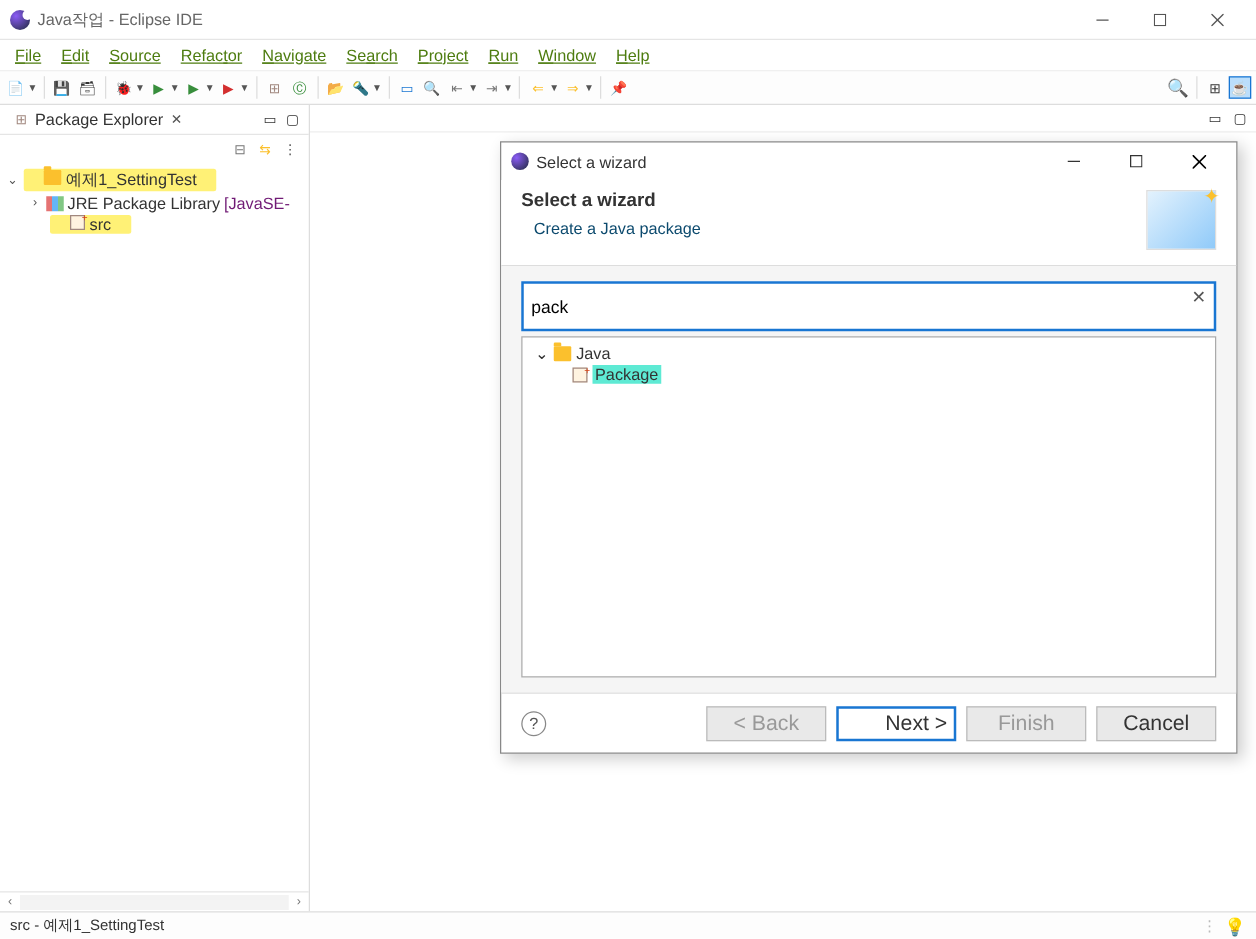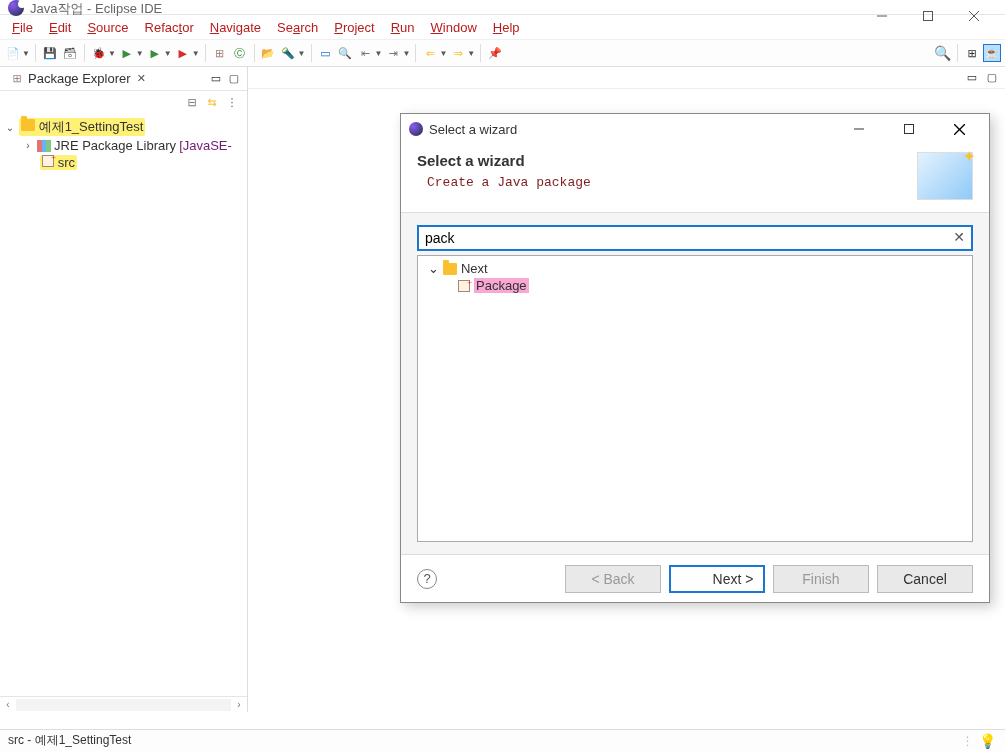--- a/index.html
+++ b/index.html
@@ -1,50 +1,50 @@
 <!DOCTYPE html>
 <html><head>
 <meta charset="utf-8">
 <style>
 * { box-sizing: border-box; margin: 0; padding: 0; font-family: "Segoe UI", Tahoma, sans-serif; }
 body { background: #fff; width: 1005px; height: 751px; overflow: hidden; position: relative; font-size: 13px; color: #333; }
 
 
-.titlebar { height: 15px; display: flex; align-items: flex-start; padding: 0 8px; border-bottom: 1px solid #e5e5e5; }
+.titlebar { height: 32px; display: flex; align-items: center; padding: 0 8px; border-bottom: 1px solid #e5e5e5; }
 .titlebar .eclipse-icon { width: 16px; height: 16px; border-radius: 50%; background: radial-gradient(circle at 30% 30%, #8b5cf6, #1e293b); margin-right: 6px; position:relative; }
 .titlebar .eclipse-icon::after { content:""; position:absolute; right:-2px; top:0; width:8px; height:8px; border-radius:50%; background:#fff; }
 .titlebar-title { color: #666; font-size: 13px; }
 .titlebar-spacer { flex: 1; }
 .winbtn { width: 46px; height: 32px; display: flex; align-items: center; justify-content: center; color: #444; }
 .winbtn svg { width: 10px; height: 10px; }
 
 
 .menubar { height: 24px; display: flex; align-items: center; padding: 0 4px; gap: 0; }
-.menubar-item { padding: 2px 8px; font-size: 13px; color: #b91c1c; }
+.menubar-item { padding: 2px 8px; font-size: 13px; color: #4d7c0f; text-decoration: underline; }
 .menubar-item u { text-decoration: underline; }
 
 
 .toolbar { height: 28px; border-top: 1px solid #f0f0f0; border-bottom: 1px solid #ddd; display: flex; align-items: center; padding: 0 4px; gap: 2px; background:#fdfdfd; }
 .toolbar .tb { width: 18px; height: 18px; display:inline-flex; align-items:center; justify-content:center; font-size:11px; }
 .toolbar .sep { width: 1px; height: 18px; background: #ddd; margin: 0 3px; }
 .toolbar .drop { font-size:8px; color:#555; margin-left:-2px; }
 .toolbar-spacer { flex:1; }
 
 
 .workspace { display:flex; height: calc(100% - 32px - 24px - 28px - 22px); }
 .pkgexp { width: 248px; border-right: 1px solid #ddd; display:flex; flex-direction:column; }
 .pkg-header { height: 24px; display:flex; align-items:center; padding:0 6px; gap:4px; border-bottom: 1px solid #e5e5e5; }
 .pkg-header .tab { display:flex; align-items:center; gap:4px; padding:2px 4px; background:#fff; }
 .pkg-header .tab .x { font-size:11px; color:#555; margin-left:2px; }
 .pkg-header-spacer { flex:1; }
 .pkg-toolbar { height: 22px; display:flex; justify-content:flex-end; align-items:center; gap:6px; padding:0 8px; }
 .pkg-tree { flex:1; padding: 4px 4px; overflow:auto; font-size:13px; }
 .tree-row { display:flex; align-items:center; gap:3px; padding:1px 0; white-space:nowrap; }
 .tree-row .twist { font-size:10px; color:#555; width:12px; text-align:center; }
-.tree-row .hl { background: #fff176; padding: 0 2px; border-radius:2px; }
+.tree-row .hl { background: #fff176; padding: 0 16px; border-radius:2px; }
 .indent1 { padding-left: 18px; }
 .indent2 { padding-left: 36px; }
 .folder-icon { width:14px; height:12px; background:#fbc02d; border-radius:1px; display:inline-block; position:relative; }
 .folder-icon::before { content:""; position:absolute; top:-3px; left:0; width:6px; height:3px; background:#fbc02d; border-radius:1px 1px 0 0; }
 .lib-icon { width:14px; height:12px; background:linear-gradient(90deg,#e57373 33%,#64b5f6 33%,#64b5f6 66%,#81c784 66%); display:inline-block; }
 .pkg-icon { width:12px; height:12px; border:1px solid #a1887f; background:#fff3e0; display:inline-block; position:relative; }
 .pkg-icon::after { content:"+"; position:absolute; top:-3px; right:-3px; font-size:8px; color:#d84315; }
 .pkg-scroll { height:16px; display:flex; align-items:center; border-top:1px solid #e5e5e5; }
 .pkg-scroll .arrow { width:16px; text-align:center; font-size:10px; color:#777; }
 .pkg-scroll .track { flex:1; height:12px; background:#f3f3f3; }
@@ -55,35 +55,35 @@
 
 
 .dialog { position:absolute; left: 400px; top: 113px; width: 590px; height: 490px; background:#fff; border:1px solid #888; box-shadow: 4px 4px 12px rgba(0,0,0,0.2); display:flex; flex-direction:column; }
 .dialog-title { height: 30px; display:flex; align-items:center; padding: 0 8px; gap:6px; }
 .dialog-title .eclipse-icon { width:14px; height:14px; border-radius:50%; background: radial-gradient(circle at 30% 30%, #8b5cf6, #1e293b); position:relative;}
 .dialog-title-spacer { flex:1; }
 .dialog-winbtn { width: 44px; height: 30px; display:flex; align-items:center; justify-content:center; color:#222; }
 .dialog-banner { padding: 8px 16px 12px 16px; border-bottom:1px solid #ddd; display:flex; gap:10px; align-items:flex-start; background:#fff; }
 .dialog-banner-text { flex:1; }
 .dialog-banner h1 { font-size:15px; font-weight:600; margin-bottom:6px; }
-.dialog-banner p { font-size:13px; color:#7f1d1d; padding-left:10px;font-family:Liberation Mono, monospace; }
+.dialog-banner p { font-size:13px; color:#0c4a6e; padding-left:10px; }
 .dialog-banner-icon { width:56px; height:48px; background: linear-gradient(135deg,#e3f2fd,#90caf9); border:1px solid #ddd; position:relative; align-self:center; }
 .dialog-banner-icon::after { content:"✦"; position:absolute; right:-4px; top:-6px; color:#fbc02d; font-size:16px; }
 .dialog-body { flex:1; padding: 12px 16px; display:flex; flex-direction:column; background:#f5f5f5; }
 .dialog-body label { font-size:13px; margin-bottom:4px; display:block; }
 .wizard-input-wrap { position:relative; }
-.wizard-input { width:100%; height:26px; padding:2px 26px 2px 6px; border:2px solid #1976d2; font-size:14px; font-family: inherit; outline:none; }
+.wizard-input { width:100%; height:40px; padding:2px 26px 2px 6px; border:2px solid #1976d2; font-size:14px; font-family: inherit; outline:none; }
 .wizard-input-x { position:absolute; right:8px; top:4px; font-size:14px; color:#555; }
 .wizard-tree { flex:1; background:#fff; border:1px solid #aaa; margin-top:4px; padding:4px; font-size:13px; }
 .wt-row { display:flex; align-items:center; gap:4px; padding:1px 0; }
-.wt-sel { background:#f9a8d4; padding:0 2px; }
+.wt-sel { background:#5eead4; padding:0 2px; }
 .dialog-footer { height:48px; border-top:1px solid #ddd; display:flex; align-items:center; padding: 0 16px; gap:8px; }
 .dialog-footer .help-icon { width:20px; height:20px; border:1.5px solid #888; border-radius:50%; display:flex; align-items:center; justify-content:center; color:#555; font-size:13px; }
 .dialog-footer-spacer { flex:1; }
-.dialog-footer button { width: 96px; height: 28px; border:1px solid #bbb; background:#e9e9e9; font-size:14px; color:#333; }
+.dialog-footer button { width: 96px; height: 28px; border:1px solid #bbb; background:#e9e9e9; font-size:17px; color:#333; }
 .dialog-footer button.disabled { color:#999; }
 .dialog-footer button.primary { border:2px solid #1976d2; background:#fff;padding-left:32px; }
 
 
 .statusbar { height:22px; border-top:1px solid #ddd; display:flex; align-items:center; padding:0 8px; font-size:12px; color:#333; position:absolute; bottom:0; left:0; right:0; background:#fdfdfd; }
 .statusbar-spacer { flex:1; }
 .bulb { color:#fbc02d; font-size:14px; }
 
 .mini-icon { width:14px; height:14px; display:inline-flex; align-items:center; justify-content:center; font-size:11px; }
 </style>
@@ -249,21 +249,21 @@
   </div>
   <div class="dialog-body">
     <div class="wizard-input-wrap">
       <input class="wizard-input" value="pack" style="">
       <span class="wizard-input-x">✕</span>
     </div>
     <div class="wizard-tree">
       <div class="wt-row" style="padding-left:6px;">
         <span class="twist">⌄</span>
         <span class="folder-icon"></span>
-        <span>Next</span>
+        <span>Java</span>
       </div>
       <div class="wt-row" style="padding-left:36px;">
         <span class="pkg-icon"></span>
         <span class="wt-sel">Package</span>
       </div>
     </div>
   </div>
   <div class="dialog-footer">
     <div class="help-icon">?</div>
     <span class="dialog-footer-spacer"></span>

